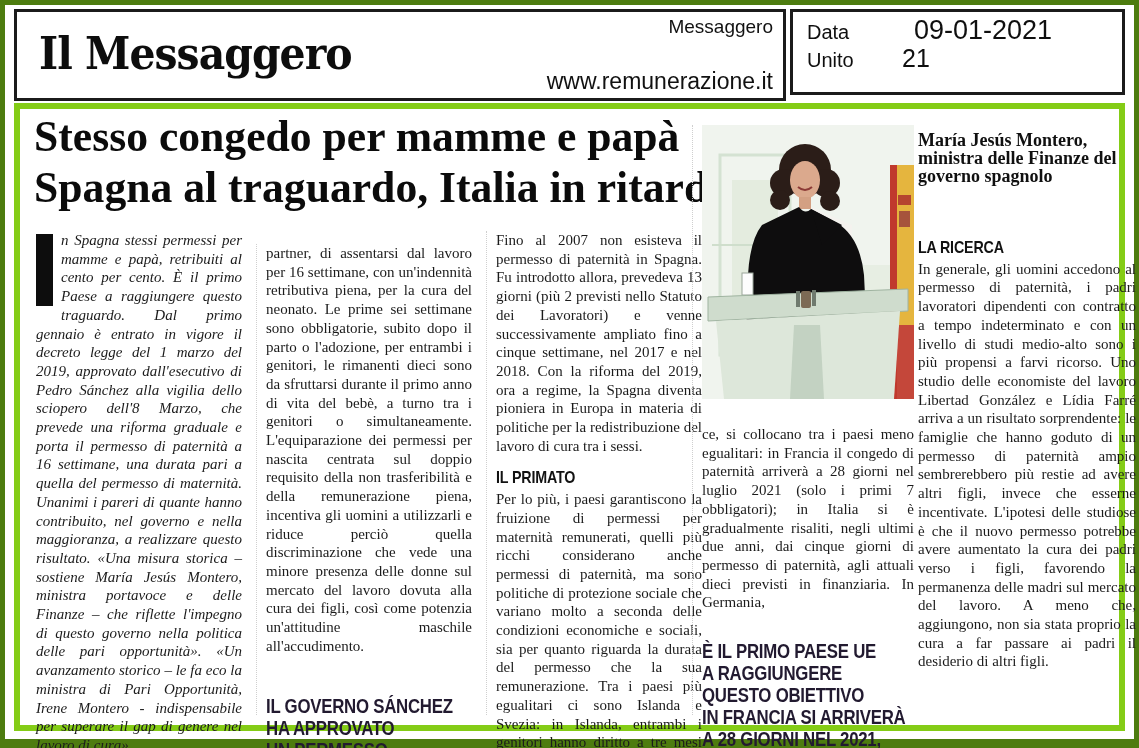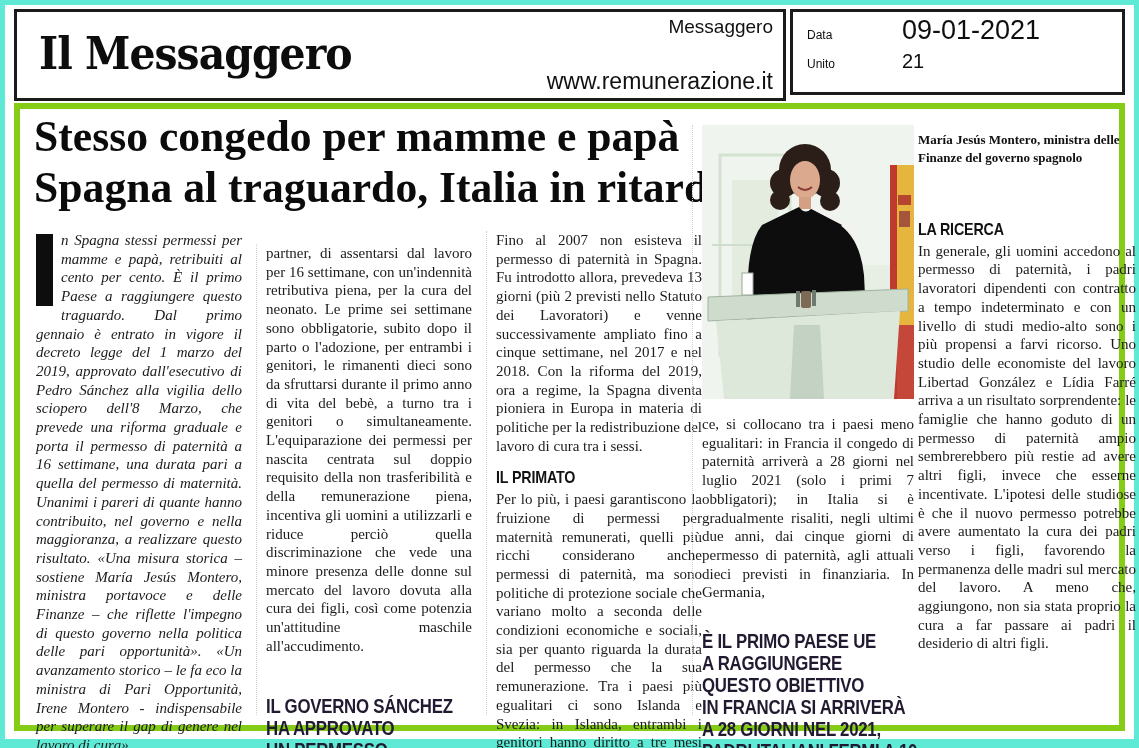--- a/index.html
+++ b/index.html
@@ -1,37 +1,37 @@
 <!DOCTYPE html>
 <html><head>
 <meta charset="utf-8">
 <style>
   html,body{margin:0;padding:0;}
   body{width:1139px;height:748px;position:relative;overflow:hidden;
        font-family:"Liberation Serif", serif;background:#fff;}
-  .frame{position:absolute;inset:0;background:#5eead4;}
+  .frame{position:absolute;inset:0;background:#4d7c0f;}
   .inner{position:absolute;left:5px;top:5px;right:5px;bottom:9px;background:#fff;}
 
   
   .logo-box{position:absolute;left:9px;top:4px;width:766px;height:86px;background:#fff;
             border:3px solid #1b1b1b;}
   .masthead{position:absolute;left:22px;top:16px;font-family:"DejaVu Serif", serif;
             font-weight:bold;font-size:41px;letter-spacing:-1px;color:#0d0d0d;
             transform:scaleY(1.08);transform-origin:left top;}
   .quotidiano{position:absolute;right:10px;top:4px;font-family:"Liberation Sans", sans-serif;
               font-size:19px;color:#111;}
   .website{position:absolute;right:10px;bottom:3px;font-family:"Liberation Sans", sans-serif;
            font-size:23px;color:#111;}
   .meta-box{position:absolute;left:785px;top:4px;right:9px;height:86px;background:#fff;
             border:3px solid #1b1b1b;font-family:"Liberation Sans", sans-serif;color:#0f0f0f;
             padding:5px 0 0 14px;box-sizing:border-box;}
   .meta-row{display:flex;align-items:baseline;line-height:26px;}
-  .meta-label{width:95px;font-size:12px;}
-  .meta-value{font-size:20px;}
-  .meta-value.big{font-size:27px;}
+  .meta-label{width:95px;font-size:20px;}
+  .meta-value{font-size:25px;}
+  .meta-value.big{font-size:27px;margin-left:12px;}
 
   
   .article{position:absolute;left:9px;top:98px;right:9px;bottom:8px;background:#fff;
            border:6px solid #84cc16;}
   .headline{position:absolute;left:14px;top:2px;width:680px;color:#0b0b0b;
             font-family:"Liberation Serif", serif;font-weight:bold;font-size:45px;
             line-height:51px;transform:scaleX(0.97);transform-origin:left top;white-space:nowrap;}
 
   .col{position:absolute;top:122px;bottom:10px;text-align:justify;color:#1b1b1b;
        font-size:15px;line-height:18.7px;}
@@ -46,24 +46,24 @@
   .dropcap{float:left;width:17px;height:72px;margin:3px 8px 0 0;background:#0d0d0d;}
   .subhead{font-family:"Liberation Sans", sans-serif;font-weight:bold;font-size:17px;
            color:#121212;letter-spacing:-0.2px;transform:scaleX(0.84);transform-origin:left center;
            white-space:nowrap;margin:10px 0 2px;}
   .subhead.first{margin-top:14px;}
   .pullquote{font-family:"Liberation Sans", sans-serif;font-weight:bold;color:#221a30;
              font-size:20.5px;line-height:22px;transform:scaleX(0.82);transform-origin:left top;
              white-space:nowrap;margin-top:40px;}
   .pullquote div{letter-spacing:-0.3px;}
   .photo{width:212px;height:274px;display:block;}
-  .photo-caption{font-weight:bold;font-size:13px;line-height:18px;color:#101010;
+  .photo-caption{font-weight:bold;font-size:18px;line-height:18px;color:#101010;
                  text-align:left;margin-top:6px;}
   .c5 .caption-gap{height:44px;}
-  .c4 .body-after-photo{margin-top:16px;}
+  .c4 .body-after-photo{margin-top:26px;}
   .c4 .pullquote{margin-top:28px;}
 </style>
 </head>
 <body>
 
 <div class="frame">
   <div class="inner">
 
     <div class="logo-box">
       <div class="masthead">Il Messaggero</div>

